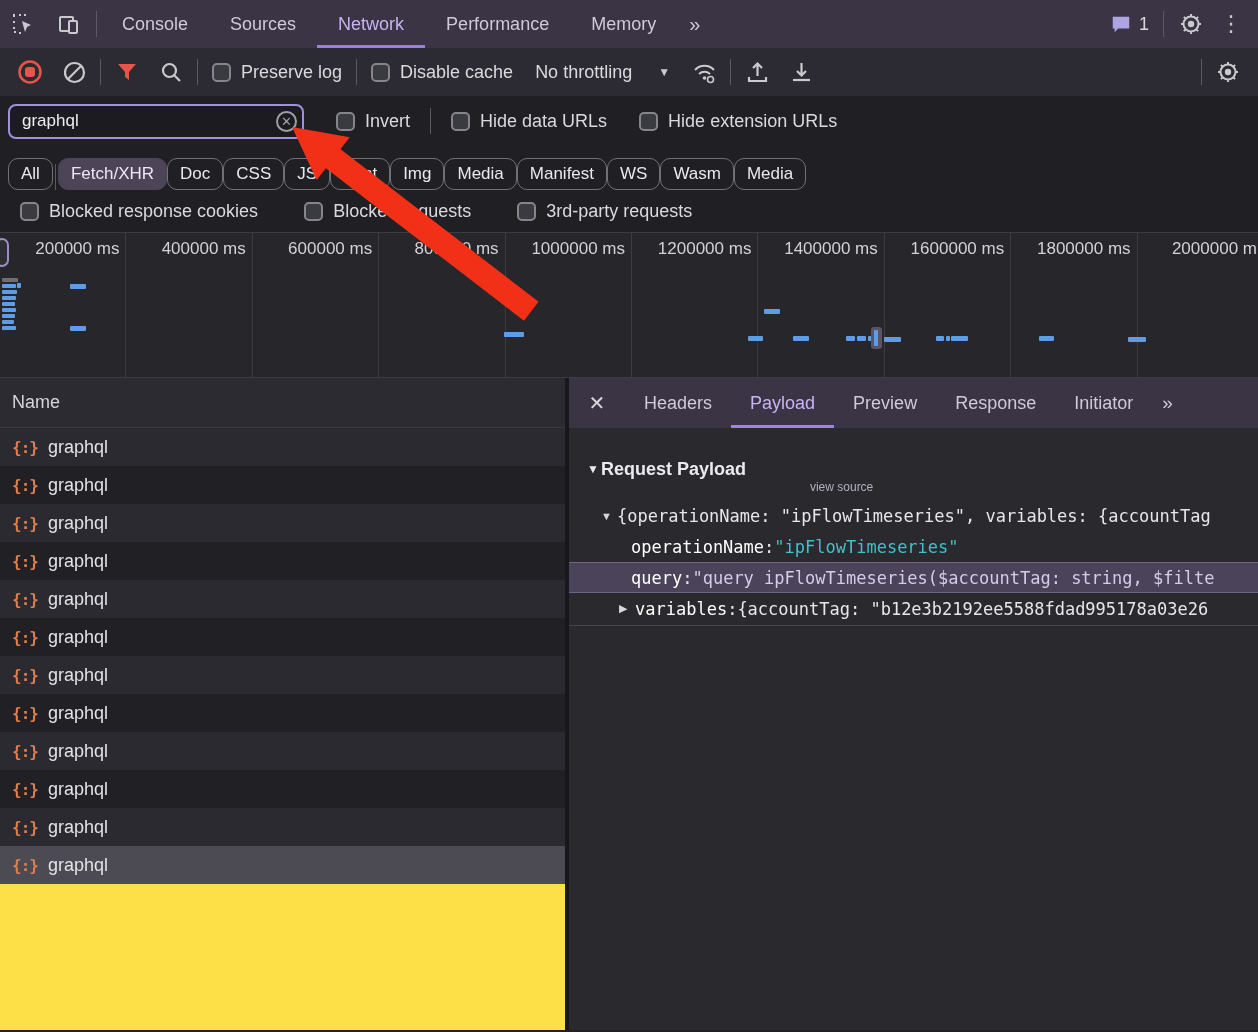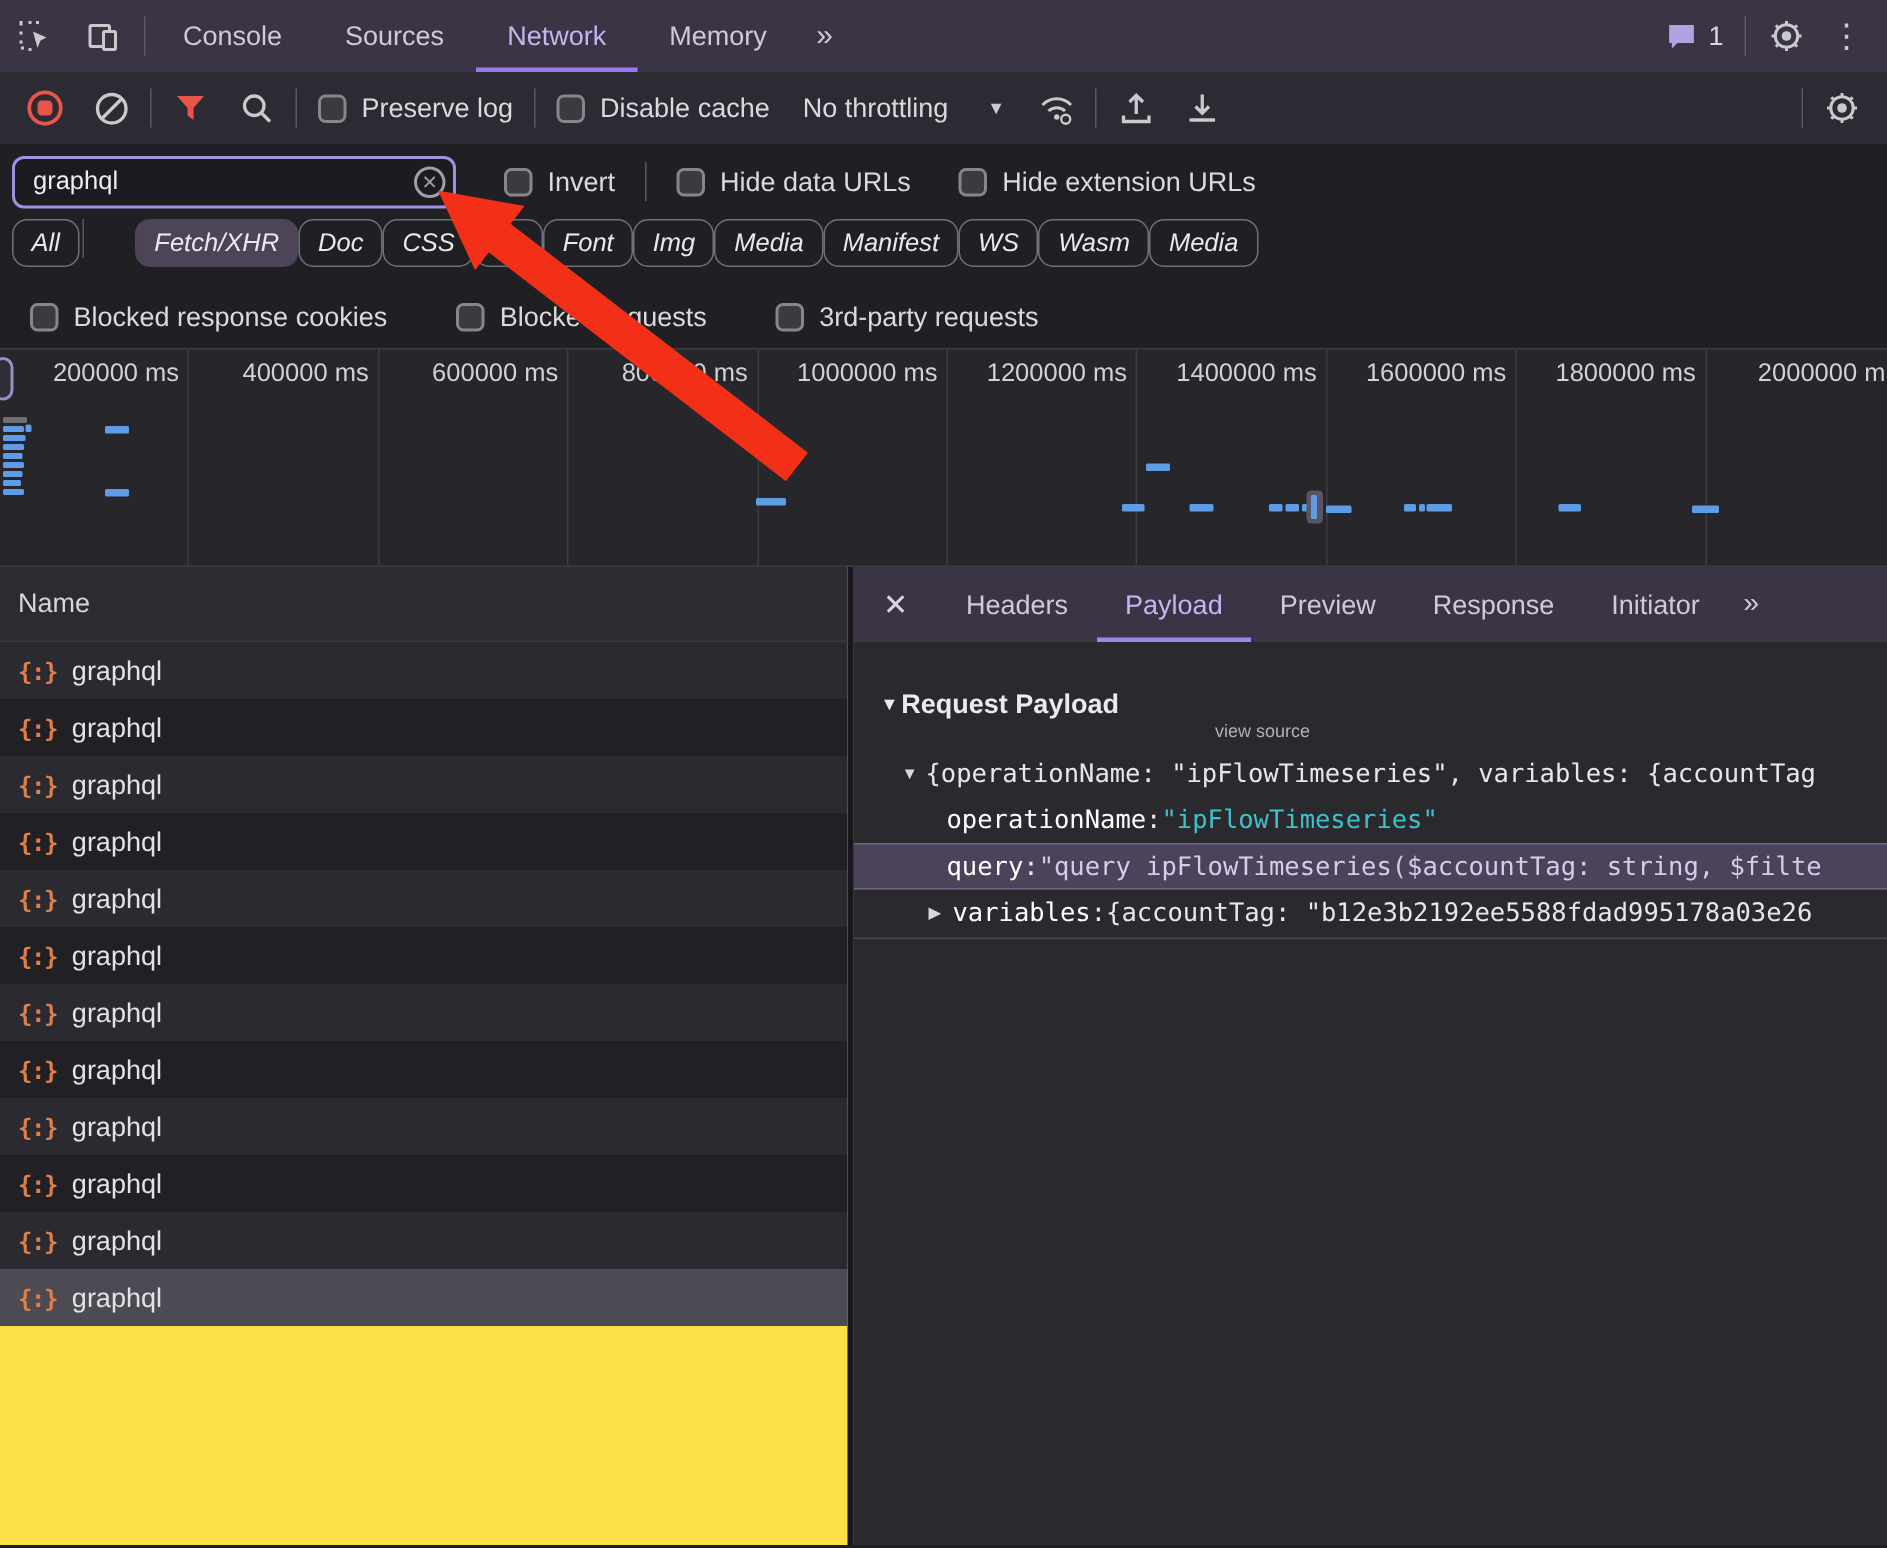--- a/index.html
+++ b/index.html
@@ -29,23 +29,23 @@
   
   .filterrow { height:50px; background:#202024; display:flex; align-items:center; padding:0 8px; }
   .filterbox { position:relative; width:296px; height:35px; }
   .filterbox input { width:100%; height:100%; background:#1C1C20; border:2px solid #A18FE0; border-radius:8px;
      color:#EDEDEF; font-size:17px; padding:0 34px 0 12px; outline:none; font-family:"Liberation Sans",sans-serif; }
   .clearx { position:absolute; right:7px; top:7px; width:21px; height:21px; border:2px solid #9FA0A6; border-radius:50%;
      color:#9FA0A6; font-size:13px; display:flex; align-items:center; justify-content:center; }
   .filterrow .vdiv { margin:0 10px; }
 
   
-  .chiprow { height:44px; background:#202024; display:flex; align-items:flex-start; padding:0 8px; gap:0;font-style:italic; }
+  .chiprow { height:44px; background:#202024; display:flex; align-items:flex-end; padding:0 8px; gap:0; }
   .chip { border:1.5px solid #707078; border-radius:10px; padding:5px 12px; font-size:17px; color:#E9E9EC; white-space:nowrap; }
-  .chip.selected { background:#4D4557; border-color:#4D4557; color:#EDE6F7;margin-left:32px; }
+  .chip.selected { background:#4D4557; border-color:#4D4557; color:#EDE6F7; }
   .chiprow .vdiv { margin:0 2px; }
 
   
   .blockrow { height:42px; background:#202024; display:flex; align-items:center; padding:0 10px; gap:26px; }
 
   
   .timeline { position:relative; height:146px; background:#26262B; border-top:1px solid #3C3C42; border-bottom:1px solid #3C3C42; overflow:hidden; }
   .tcol { position:absolute; top:0; height:100%; border-right:1px solid #3C3C42; }
   .tlabel { position:absolute; top:6px; right:6px; font-size:17px; color:#D2D2D6; white-space:nowrap; }
   .mark { position:absolute; background:#5E9CE5; border-radius:1px; }
@@ -110,20 +110,21 @@
   <div class="iconbtn">
     <svg width="24" height="24" viewBox="0 0 24 24" fill="none" stroke="#C9C9CE" stroke-width="2">
       <rect x="3" y="5" width="13" height="14" rx="1"></rect>
       <rect x="12" y="9" width="8" height="12" rx="1" fill="#3B3444"></rect>
     </svg>
   </div>
   <div class="vdiv"></div>
   <div class="tab">Console</div>
   <div class="tab">Sources</div>
   <div class="tab active">Network</div>
+  <div class="tab">Performance</div>
   <div class="tab">Memory</div>
   <div class="chev">»</div>
   <div class="spacer"></div>
   <div class="msgwrap">
     <span>
       <svg width="22" height="22" viewBox="0 0 24 24">
           <path d="M3 4 h18 v13 h-12 l-4 4 v-4 h-2 Z" fill="#AFA3E3"></path>
         </svg>
     </span>
     <span class="msgcount">1</span>

